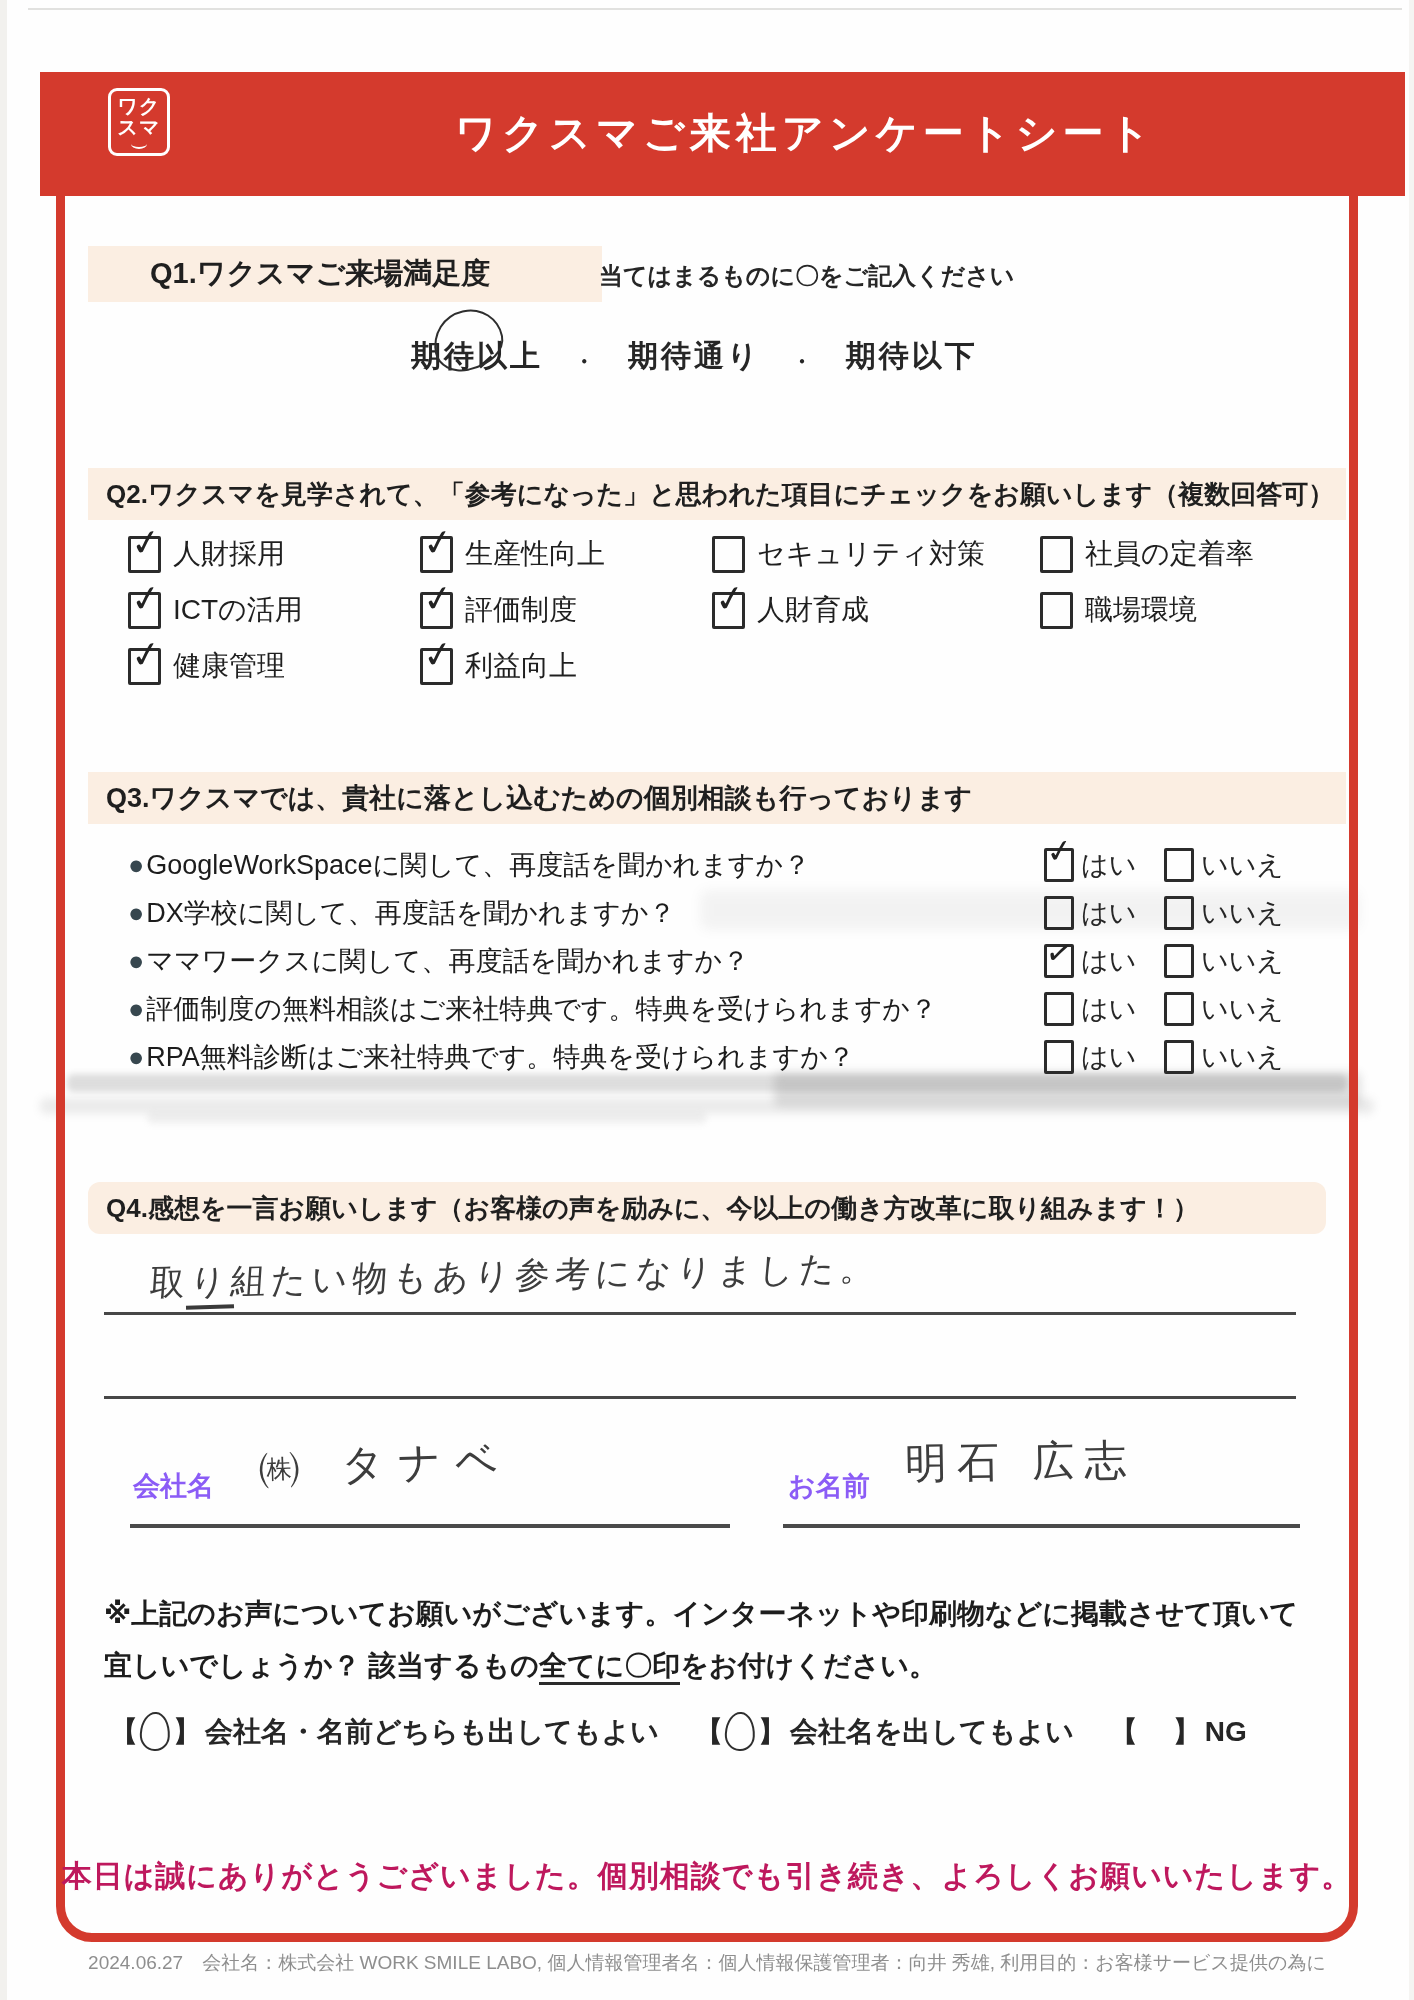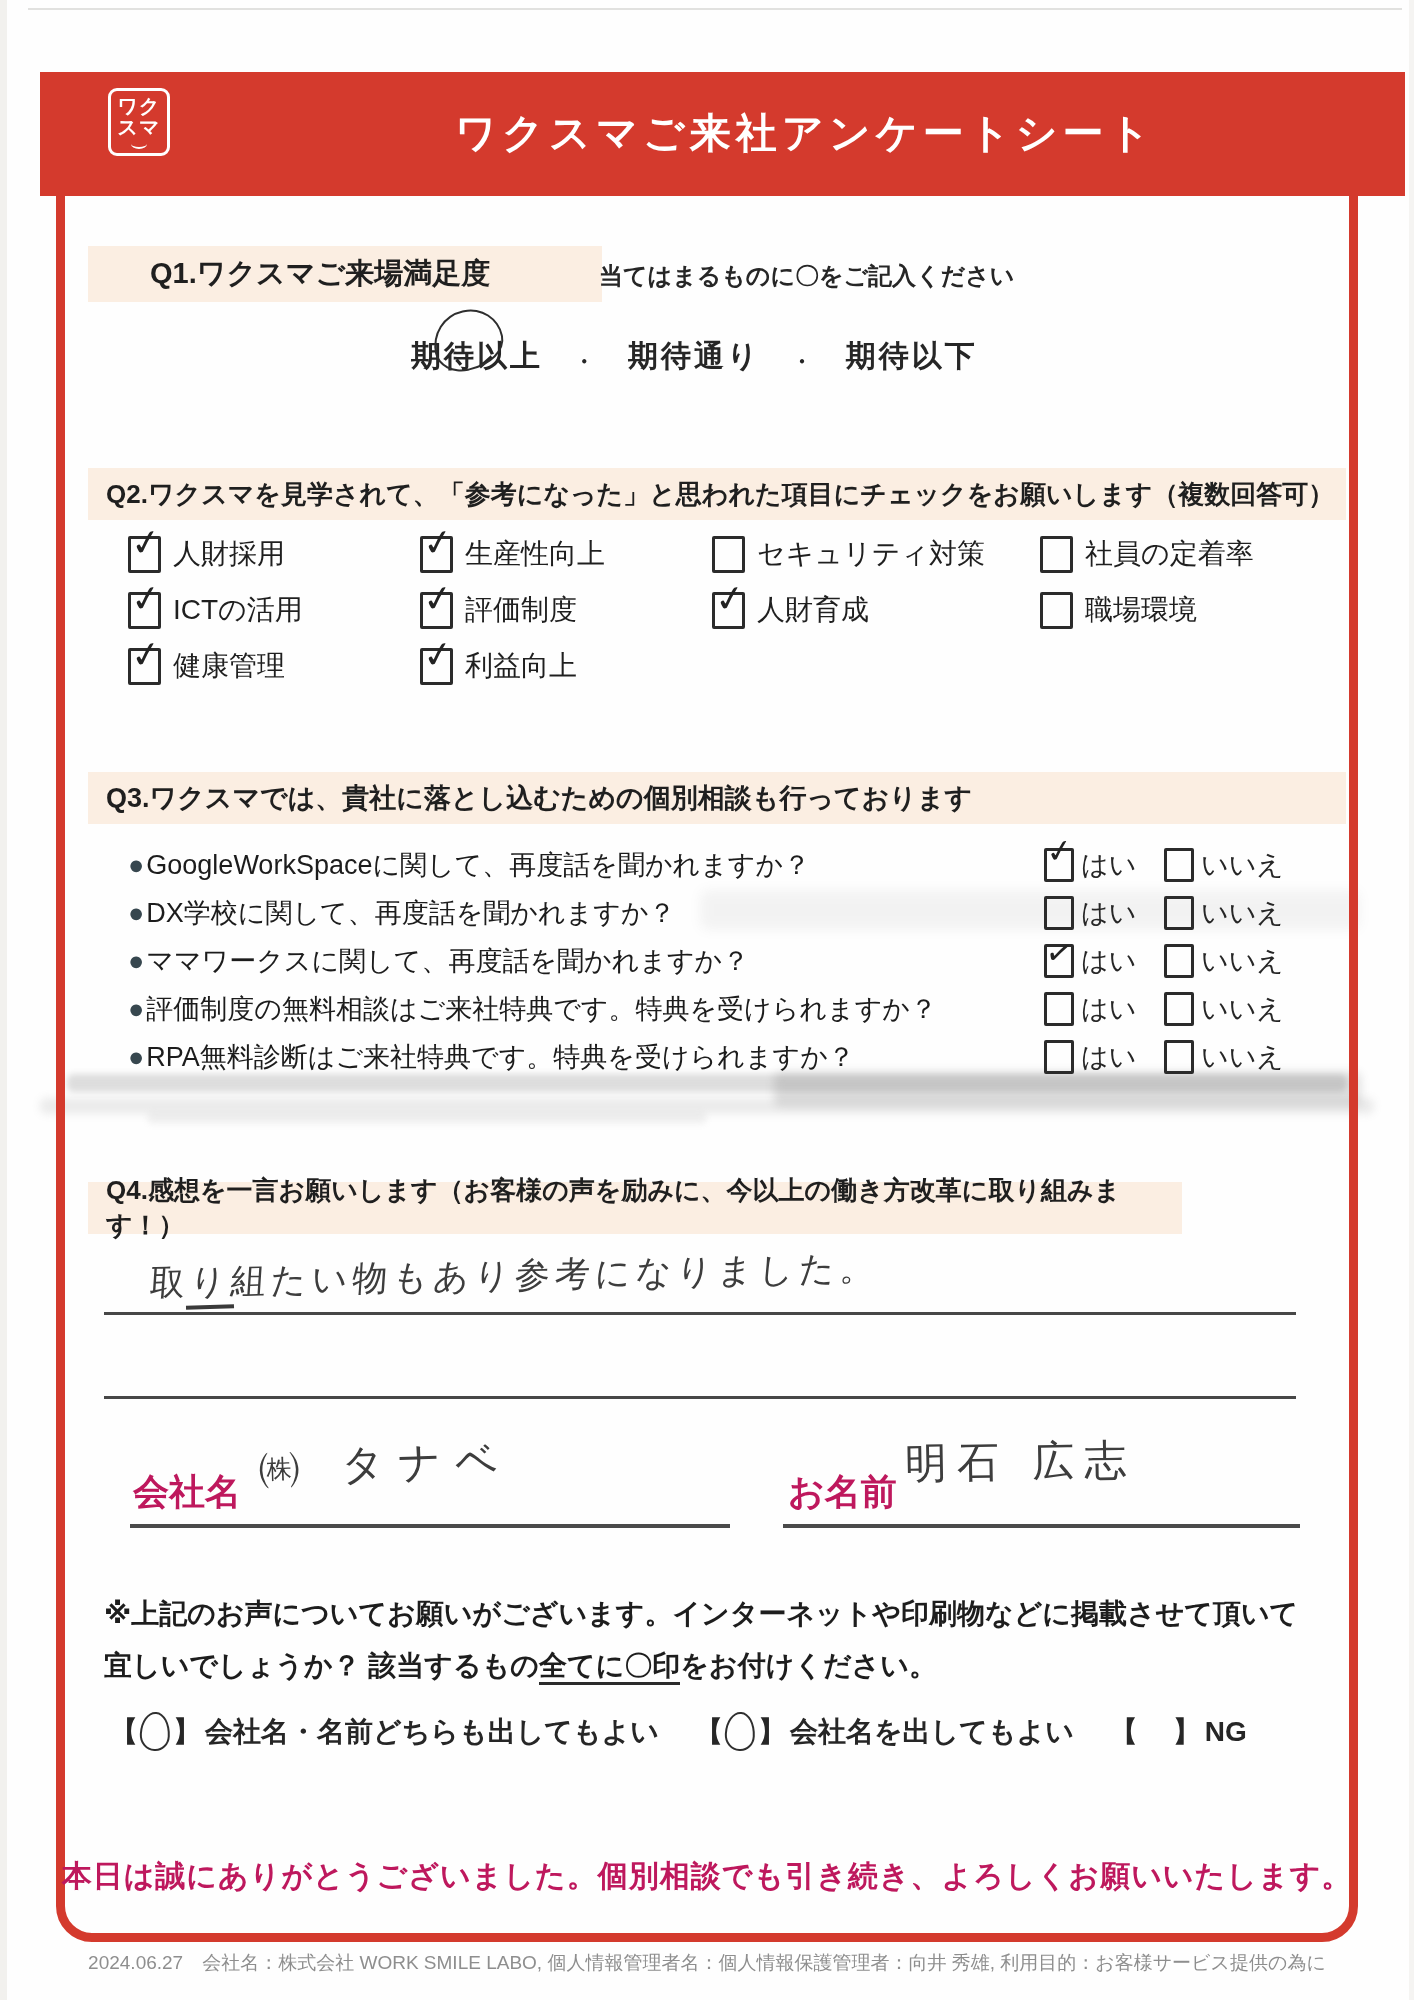--- a/index.html
+++ b/index.html
@@ -30,21 +30,21 @@
 
   
   .qbar{position:absolute;background:#fbeee2;display:flex;align-items:center;z-index:3;}
   .qbar .qtext{font-weight:bold;color:#1f1f1f;padding-left:18px;}
   .q1bar{left:88px;top:246px;width:470px;height:56px;padding-left:44px;}
   .q1bar .qtext{font-size:29px;}
   .q2bar{left:88px;top:468px;width:1258px;height:52px;}
   .q2bar .qtext{font-size:26px;}
   .q3bar{left:88px;top:772px;width:1258px;height:52px;}
   .q3bar .qtext{font-size:27px;}
-  .q4bar{left:88px;top:1182px;width:1094px;height:52px;}
+  .q4bar{left:88px;top:1182px;width:1238px;height:52px;border-radius:12px;}
   .q4bar .qtext{font-size:26px;}
 
   .q1-instruction{position:absolute;left:599px;top:260px;font-size:24px;font-weight:bold;z-index:3;}
 
   
   .q1-options{position:absolute;left:411px;top:336px;display:flex;align-items:flex-end;font-size:30px;font-weight:bold;letter-spacing:3px;z-index:3;}
   .q1-options .sep{margin:0 30px;font-size:22px;}
   .opt{position:relative;}
   .hand-circle{position:absolute;left:22px;top:-26px;width:66px;height:56px;
     border:2.5px solid #2e2e2e;border-radius:52% 48% 58% 42% / 62% 55% 45% 40%;
@@ -83,21 +83,21 @@
   
   .hand{font-family:"DejaVu Sans","Liberation Sans",sans-serif;color:#3d3d3d;font-weight:400;}
   .comment-hw{position:absolute;left:150px;top:1252px;font-size:35px;letter-spacing:5px;
     transform:rotate(-1.2deg) skewX(-5deg);z-index:4;white-space:nowrap;}
   .hw-stroke{position:absolute;left:186px;top:1305px;width:48px;height:4px;background:#3a3a3a;transform:rotate(-2deg);z-index:4;}
   .wline{position:absolute;border-bottom:3px solid #474747;z-index:3;}
   .cline1{left:104px;top:1312px;width:1192px;}
   .cline2{left:104px;top:1396px;width:1192px;}
 
   
-  .field-label{position:absolute;font-size:36px;font-weight:bold;color:#be185d;z-index:3;}
+  .field-label{position:absolute;font-size:27px;font-weight:bold;color:#8b5cf6;z-index:3;}
   .company-label{left:133px;top:1468px;}
   .name-label{left:788px;top:1468px;}
   .company-hw{position:absolute;left:258px;top:1436px;font-size:42px;letter-spacing:14px;transform:rotate(-2deg);z-index:4;white-space:nowrap;}
   .name-hw{position:absolute;left:905px;top:1434px;font-size:42px;letter-spacing:10px;transform:rotate(-1deg);z-index:4;white-space:nowrap;}
   .fline{border-bottom-width:4px;border-bottom-color:#4a4a4a;}
   .company-line{left:130px;top:1524px;width:600px;}
   .name-line{left:783px;top:1524px;width:517px;}
 
   
   .perm-note{position:absolute;left:104px;top:1588px;width:1250px;font-size:28px;font-weight:bold;line-height:1.85;color:#1d1d1d;z-index:3;}

